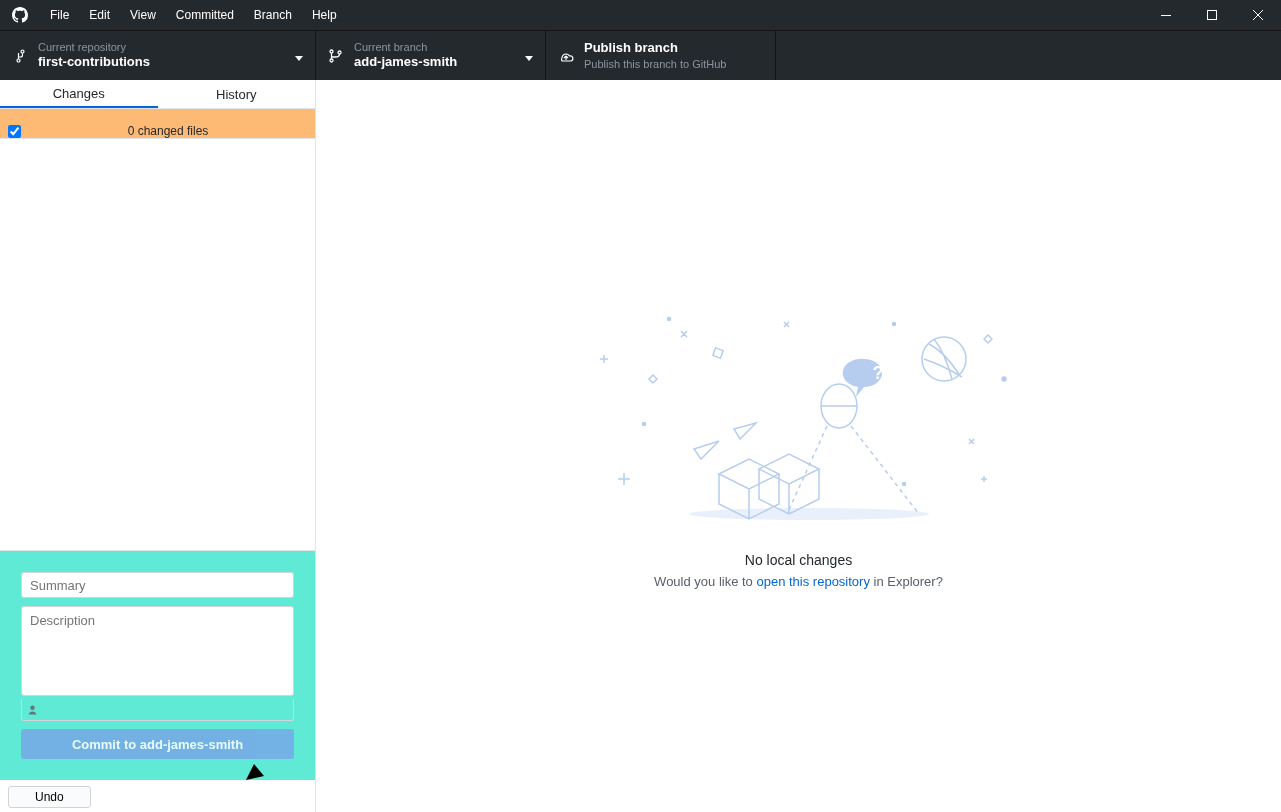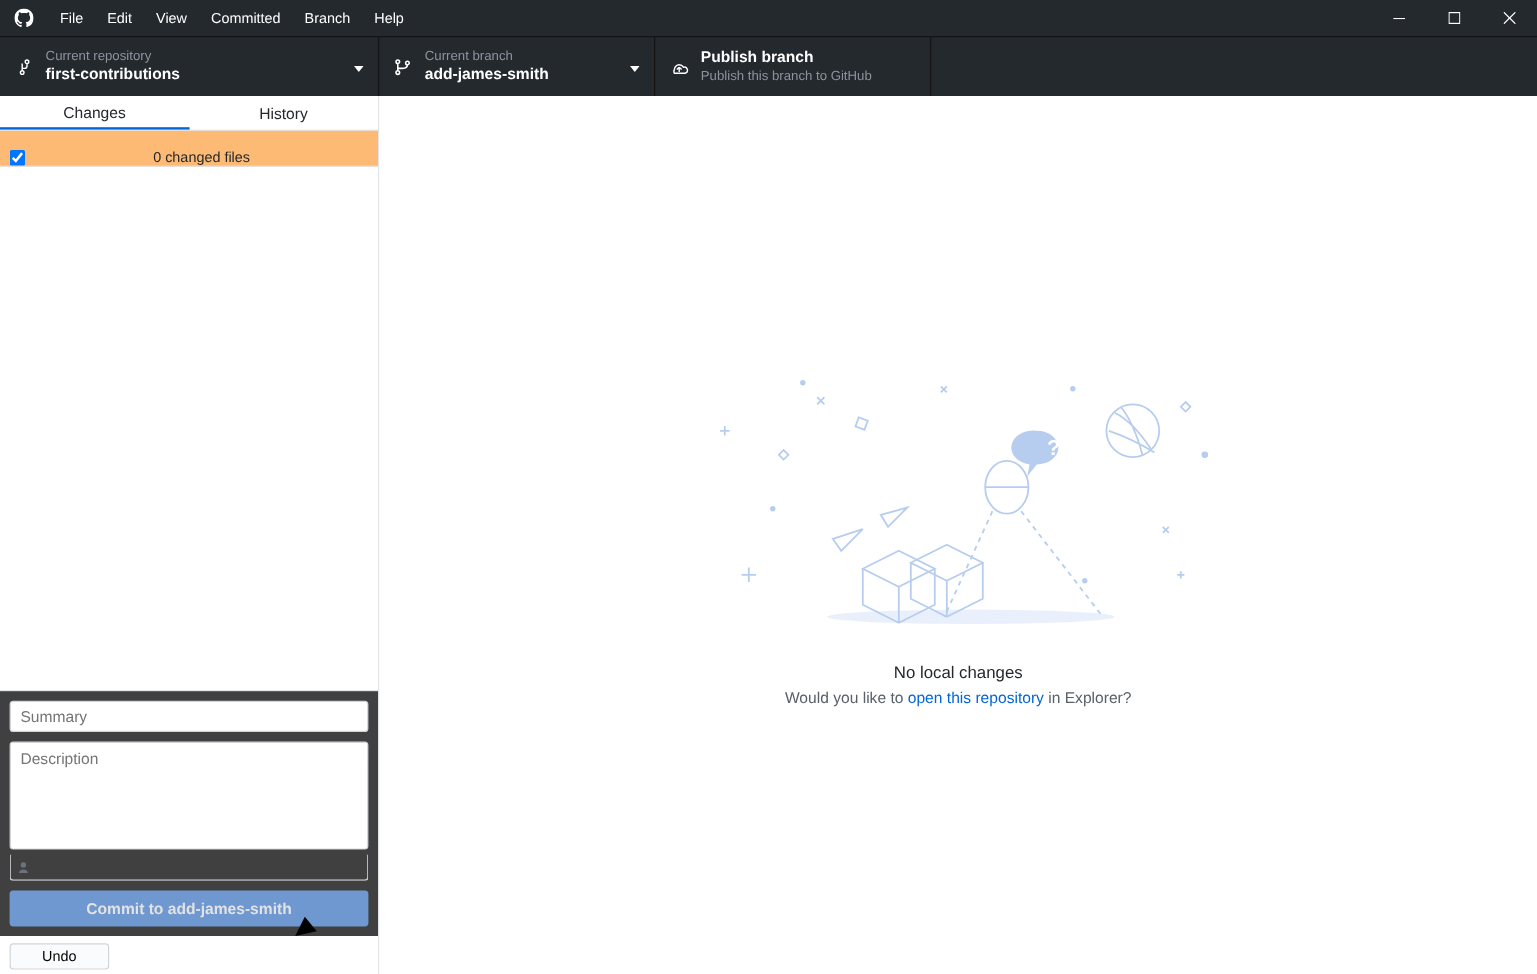--- a/index.html
+++ b/index.html
@@ -27,21 +27,21 @@
 .toolbar .chev svg { fill: #fff; width: 8px; height: 5px; }
 .body { display: flex; height: calc(812px - 80px); }
 .sidebar { width: 316px; border-right: 1px solid #e1e4e8; display: flex; flex-direction: column; background: #fff; }
 .tabs { display: flex; height: 29px; border-bottom: 1px solid #e1e4e8; }
 .tab { flex: 1; display: flex; align-items: center; justify-content: center; font-size: 13px; color: #24292e; cursor: default; }
 .tab.active { border-bottom: 2px solid #0366d6; }
 .changes-header { height: 30px; background: #fdba74; border-bottom: 1px solid #e1e4e8; display: flex; align-items: flex-end; padding: 0 8px; font-size: 12px; color: #24292e; }
 .changes-header input[type=checkbox] { margin-right: 8px; }
 .changes-header .label { flex: 1; text-align: center; }
 .changes-list { flex: 1; }
-.commit-form { padding: 8px; border-top: 1px solid #e1e4e8; background: #404040; }
+.commit-form { padding: 21px; border-top: 1px solid #e1e4e8; background: #5eead4; }
 .commit-form .row1 { display: flex; gap: 6px; margin-bottom: 8px; }
 .summary-input { flex: 1; height: 26px; border: 1px solid #d1d5da; border-radius: 3px; padding: 0 8px; font-size: 13px; }
 .desc-input { width: 100%; height: 90px; border: 1px solid #d1d5da; border-radius: 3px; padding: 6px 8px; font-size: 13px; resize: none; margin-bottom: 4px; }
 .coauthor { height: 22px; border:1px solid #d1d5da; border-top:none; border-radius: 0 0 3px 3px; margin-top:-5px; display:flex; align-items:center; padding:0 6px; margin-bottom:8px;}
 .coauthor svg { width:12px; height:12px; fill:#6a737d;}
 .commit-btn { width: 100%; height: 30px; background: #77a8e8; color: #fff; border: none; border-radius: 3px; font-size: 13px; font-weight: 700; cursor: default; opacity: 0.85; }
 .commit-status { padding: 6px 8px 4px; font-size: 12px; color: #586069; display: flex; align-items: flex-start; justify-content: space-between; }
 .status-text { display: flex; flex-direction: column; line-height: 1.3; }
 .status-msg { color: #24292e; text-decoration: underline; text-decoration-color: #d73a49; text-decoration-thickness: 2px; text-underline-offset: 2px; }
 .undo-btn { border: 1px solid #d1d5da; background: #fafbfc; border-radius: 3px; padding: 3px 26px; font-size: 12px; cursor: default; }

